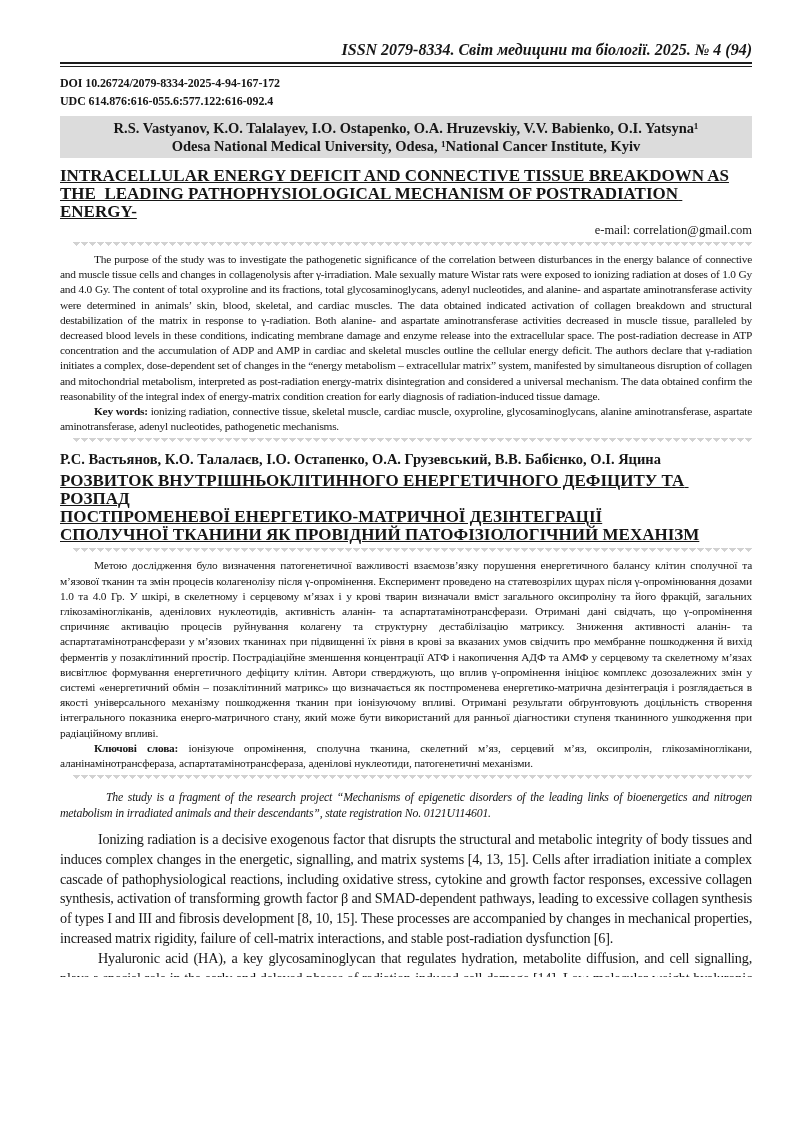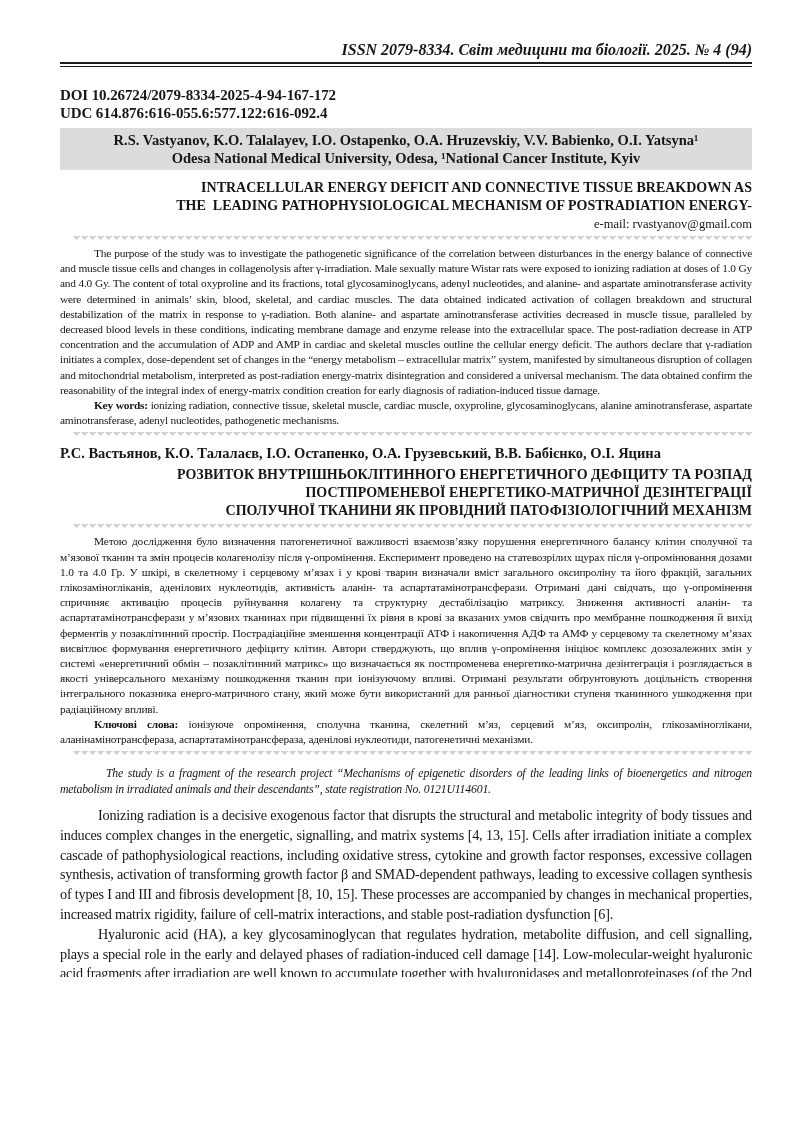--- a/index.html
+++ b/index.html
@@ -2,24 +2,24 @@
 <html><head>
 <meta charset="utf-8">
 <style>
   html,body{margin:0;padding:0;background:#ffffff;}
   .page{position:relative;width:800px;height:977px;background:#ffffff;
         font-family:"Liberation Serif",serif;color:#161616;overflow:hidden;}
   .flow{position:absolute;top:0;left:0;right:0;height:1056px;overflow:hidden;
         padding:40px 48px 0 60px;box-sizing:border-box;}
   .issn{text-align:right;font-weight:bold;font-style:italic;font-size:16px;line-height:19px;}
   .rule{margin-top:3px;border-top:2.5px solid #1d1d1d;border-bottom:1px solid #1d1d1d;height:2px;}
-  .meta{margin-top:20px;font-weight:bold;font-size:15px;line-height:17.5px;letter-spacing:-0.1px;}
+  .meta{margin-top:8px;font-weight:bold;font-size:12px;line-height:17.5px;letter-spacing:-0.1px;}
   .authors-box{margin-top:6px;background:#dcdcdc;text-align:center;font-weight:bold;
                font-size:14.5px;line-height:18px;padding:3px 14px;}
-  .title-en,.title-uk{text-align:right;font-weight:bold;font-size:14px;line-height:18px;}
+  .title-en,.title-uk{text-align:left;font-weight:bold;font-size:17px;line-height:18px;text-decoration:underline;}
   .title-en{margin-top:9px;}
   .title-uk{margin-top:4px;}
   .title-line{white-space:pre-wrap;}
   .email{margin-top:2px;text-align:right;font-size:12.5px;line-height:15px;}
   .zigzag{height:6px;margin:4px 0 4px 12px;
     background:
       linear-gradient(135deg,#d2d2d2 25%,transparent 25%) -4px 0/8px 8px repeat-x,
       linear-gradient(225deg,#d2d2d2 25%,transparent 25%) -4px 0/8px 8px repeat-x;}
   .abstract{margin-top:4px;font-size:11.4px;line-height:15.2px;text-align:justify;letter-spacing:-0.25px;}
   .abstract.uk{letter-spacing:-0.2px;}
@@ -53,21 +53,21 @@
     <div class="authors-box">
       <div>R.S. Vastyanov, K.O. Talalayev, I.O. Ostapenko, O.A. Hruzevskiy, V.V. Babienko, O.I. Yatsyna¹</div>
       <div>Odesa National Medical University, Odesa, ¹National Cancer Institute, Kyiv</div>
     </div>
 
     <div class="title-en">
       <div class="title-line">INTRACELLULAR ENERGY DEFICIT AND CONNECTIVE TISSUE BREAKDOWN AS</div>
       <div class="title-line">THE  LEADING PATHOPHYSIOLOGICAL MECHANISM OF POSTRADIATION ENERGY-</div>
     </div>
 
-    <div class="email">e-mail: rvastyanov@gmail.com</div>
+    <div class="email">e-mail: correlation@gmail.com</div>
 
     <div class="zigzag"></div>
 
     <div class="abstract">
       <p class="indent">The purpose of the study was to investigate the pathogenetic significance of the correlation between disturbances in the energy balance of connective and muscle tissue cells and changes in collagenolysis after γ-irradiation. Male sexually mature Wistar rats were exposed to ionizing radiation at doses of 1.0 Gy and 4.0 Gy. The content of total oxyproline and its fractions, total glycosaminoglycans, adenyl nucleotides, and alanine- and aspartate aminotransferase activity were determined in animals’ skin, blood, skeletal, and cardiac muscles. The data obtained indicated activation of collagen breakdown and structural destabilization of the matrix in response to γ-radiation. Both alanine- and aspartate aminotransferase activities decreased in muscle tissue, paralleled by decreased blood levels in these conditions, indicating membrane damage and enzyme release into the extracellular space. The post-radiation decrease in ATP concentration and the accumulation of ADP and AMP in cardiac and skeletal muscles outline the cellular energy deficit. The authors declare that γ-radiation initiates a complex, dose-dependent set of changes in the “energy metabolism – extracellular matrix” system, manifested by simultaneous disruption of collagen and mitochondrial metabolism, interpreted as post-radiation energy-matrix disintegration and considered a universal mechanism. The data obtained confirm the reasonability of the integral index of energy-matrix condition creation for early diagnosis of radiation-induced tissue damage.</p>
       <p class="indent"><b>Key words:</b> <span>ionizing radiation, connective tissue, skeletal muscle, cardiac muscle, oxyproline, glycosaminoglycans, alanine aminotransferase, aspartate aminotransferase, adenyl nucleotides, pathogenetic mechanisms.</span></p>
     </div>
 
     <div class="zigzag"></div>
 

